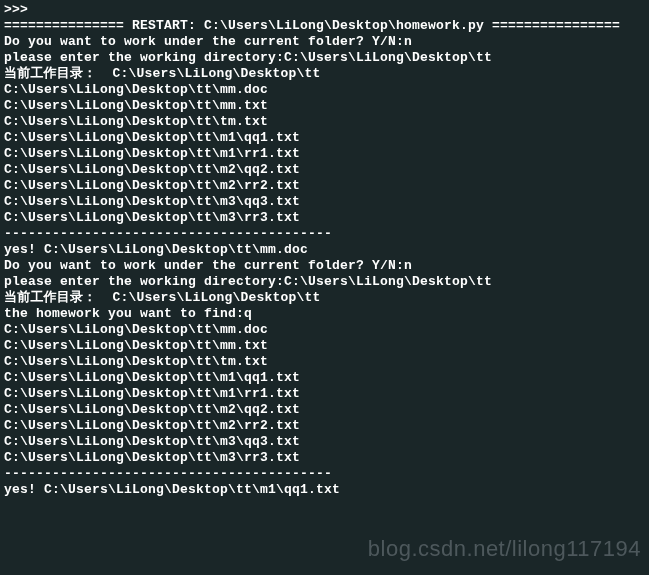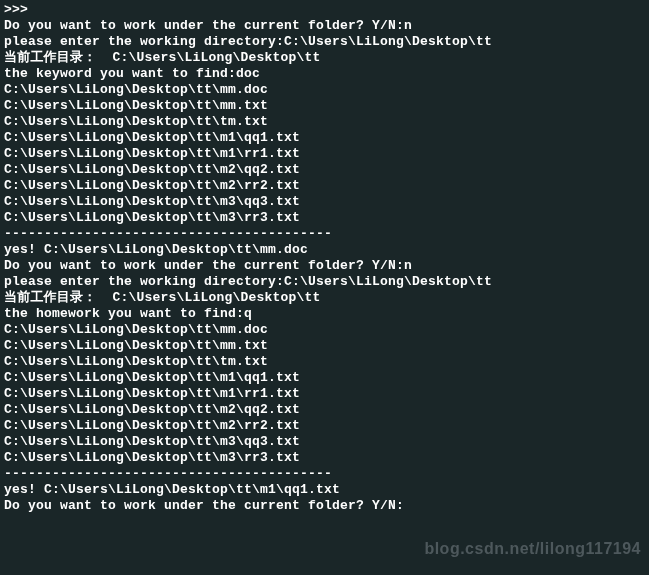--- a/index.html
+++ b/index.html
@@ -27,37 +27,37 @@
     .line {
       white-space: pre;
       font-weight: bold;
       letter-spacing: 0.2px;
     }
     .watermark {
       position: absolute;
       bottom: 18px;
       right: 8px;
       color: rgba(120, 130, 135, 0.55);
-      font-size: 16px;
+      font-size: 22px;
       font-family: Arial, sans-serif;
-      font-weight: bold;
+      font-weight: normal;
       letter-spacing: 0.5px;
       pointer-events: none;
     }
   </style>
 </head>
 <body>
 
 <div class="terminal">
   <div id="lines-container">
       <div class="line">&gt;&gt;&gt;</div>
+      <div class="line">=============== RESTART: C:\Users\LiLong\Desktop\homework.py ================</div>
       <div class="line">Do you want to work under the current folder? Y/N:n</div>
       <div class="line">please enter the working directory:C:\Users\LiLong\Desktop\tt</div>
       <div class="line">当前工作目录：  C:\Users\LiLong\Desktop\tt</div>
-      <div class="line">the keyword you want to find:doc</div>
       <div class="line">C:\Users\LiLong\Desktop\tt\mm.doc</div>
       <div class="line">C:\Users\LiLong\Desktop\tt\mm.txt</div>
       <div class="line">C:\Users\LiLong\Desktop\tt\tm.txt</div>
       <div class="line">C:\Users\LiLong\Desktop\tt\m1\qq1.txt</div>
       <div class="line">C:\Users\LiLong\Desktop\tt\m1\rr1.txt</div>
       <div class="line">C:\Users\LiLong\Desktop\tt\m2\qq2.txt</div>
       <div class="line">C:\Users\LiLong\Desktop\tt\m2\rr2.txt</div>
       <div class="line">C:\Users\LiLong\Desktop\tt\m3\qq3.txt</div>
       <div class="line">C:\Users\LiLong\Desktop\tt\m3\rr3.txt</div>
       <div class="line">-----------------------------------------</div>
@@ -70,20 +70,19 @@
       <div class="line">C:\Users\LiLong\Desktop\tt\mm.txt</div>
       <div class="line">C:\Users\LiLong\Desktop\tt\tm.txt</div>
       <div class="line">C:\Users\LiLong\Desktop\tt\m1\qq1.txt</div>
       <div class="line">C:\Users\LiLong\Desktop\tt\m1\rr1.txt</div>
       <div class="line">C:\Users\LiLong\Desktop\tt\m2\qq2.txt</div>
       <div class="line">C:\Users\LiLong\Desktop\tt\m2\rr2.txt</div>
       <div class="line">C:\Users\LiLong\Desktop\tt\m3\qq3.txt</div>
       <div class="line">C:\Users\LiLong\Desktop\tt\m3\rr3.txt</div>
       <div class="line">-----------------------------------------</div>
       <div class="line">yes! C:\Users\LiLong\Desktop\tt\m1\qq1.txt</div>
-      <div class="line">Do you want to work under the current folder? Y/N:</div>
     </div>
   <div class="line">
     
   </div>
 </div>
 
 <div class="watermark">blog.csdn.net/lilong117194</div>
 
 </body></html>

